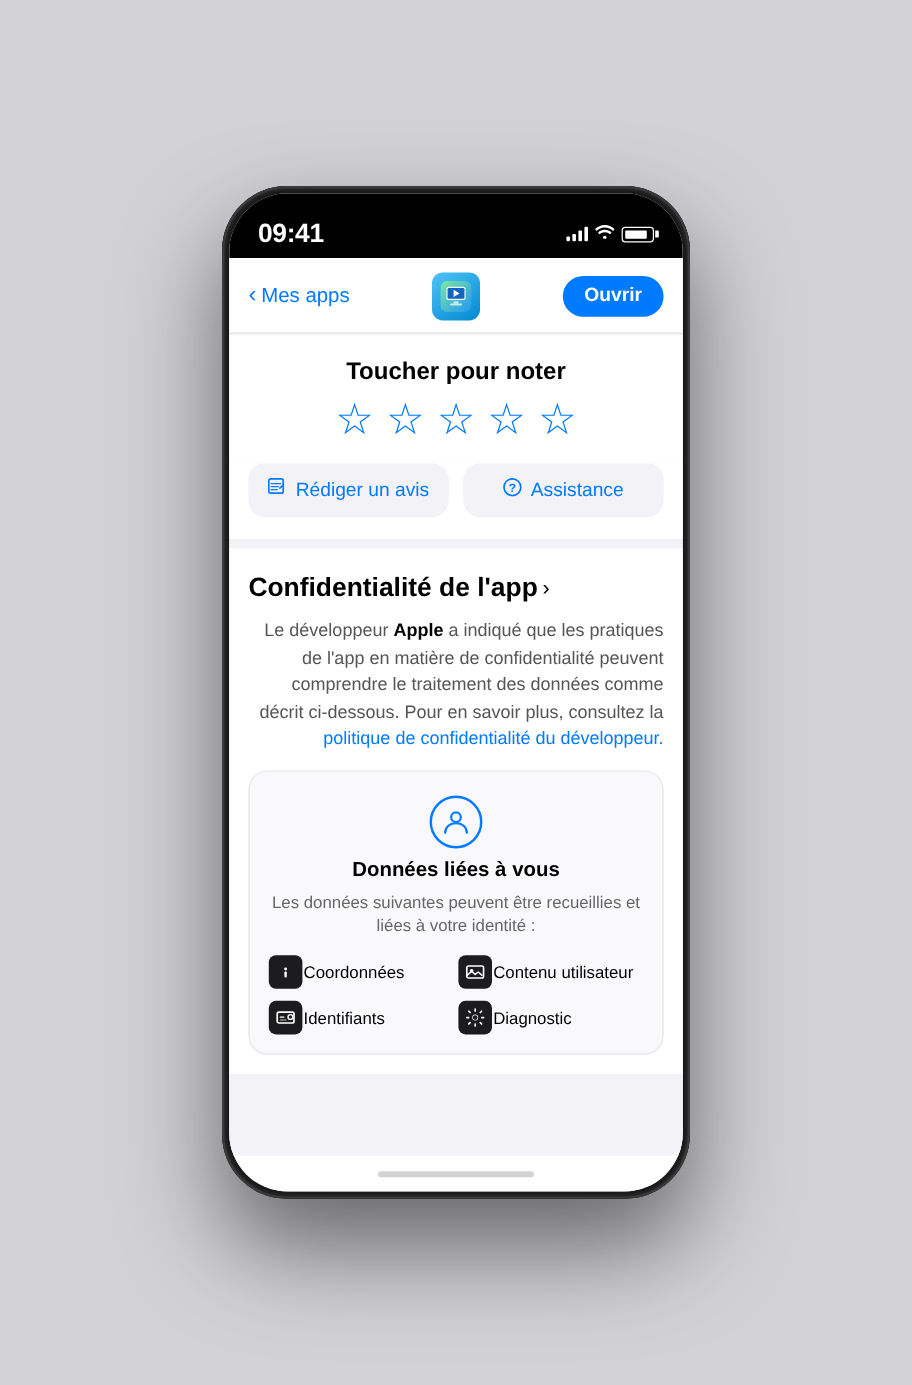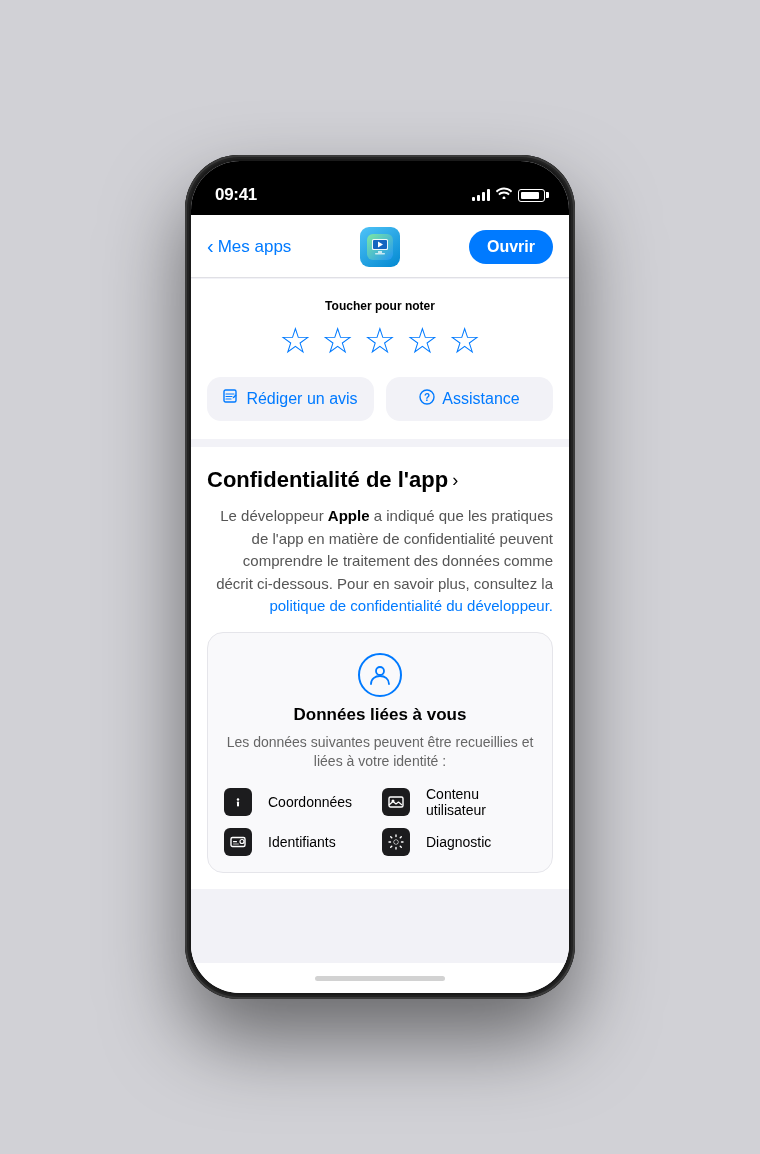--- a/index.html
+++ b/index.html
@@ -65,21 +65,21 @@
       display: flex;
       align-items: center;
       justify-content: space-between;
       padding: 14px 24px 0;
       flex-shrink: 0;
       position: relative;
     }
 
     .status-time {
       color: #fff;
-      font-size: 17px;
+      font-size: 22px;
       font-weight: 600;
       letter-spacing: -0.3px;
     }
 
     .dynamic-island {
       position: absolute;
       top: 12px;
       left: 50%;
       transform: translateX(-50%);
       width: 120px;
@@ -213,21 +213,21 @@
       background: #fff;
       padding: 20px 16px 18px;
       display: flex;
       flex-direction: column;
       align-items: center;
       gap: 10px;
       margin-top: 1px;
     }
 
     .rating-title {
-      font-size: 12px;
+      font-size: 20px;
       font-weight: 700;
       color: #000;
     }
 
     .stars-row {
       display: flex;
       gap: 10px;
     }
 
     .star {
@@ -352,21 +352,21 @@
     .data-grid {
       display: grid;
       grid-template-columns: 1fr 1fr;
       gap: 10px 4px;
       margin-top: 10px;
     }
 
     .data-item {
       display: flex;
       align-items: center;
-      gap: 16px;
+      gap: 1px;
     }
 
     .data-item-icon {
       width: 28px;
       height: 28px;
       background: #1c1c1e;
       border-radius: 6px;
       display: flex;
       align-items: center;
       justify-content: center;

